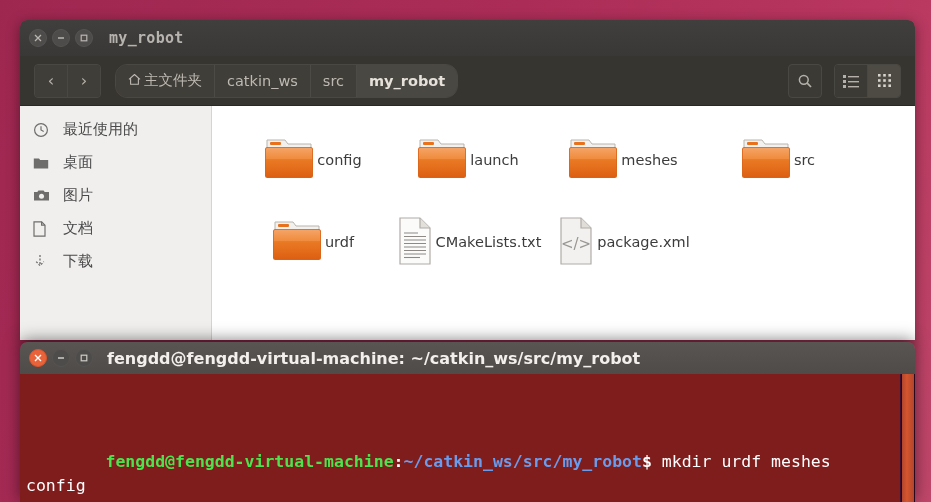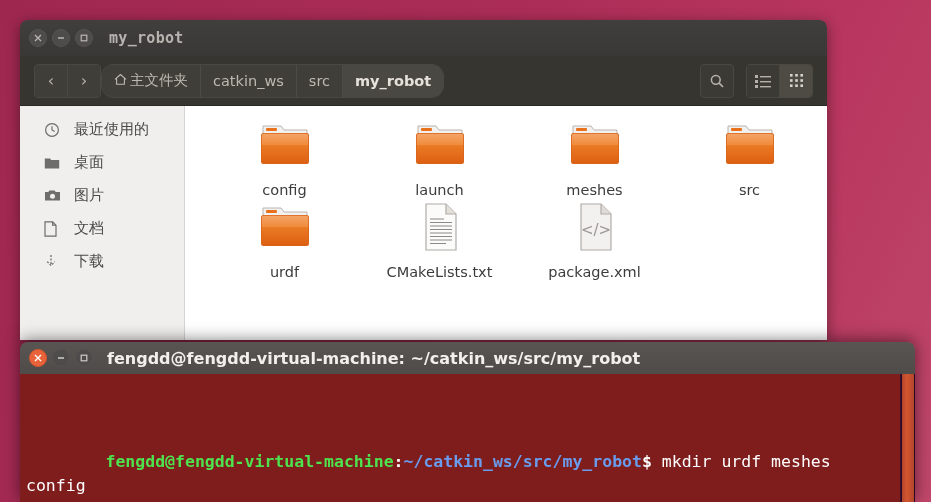--- a/index.html
+++ b/index.html
@@ -20,21 +20,21 @@
     position: absolute;
     inset: 0;
     background: linear-gradient(115deg, #9e2750 0%, #ab2d57 45%, #b8365f 75%, #c0476a 100%);
   }
 
   
   #file-manager {
     position: absolute;
     left: 20px;
     top: 20px;
-    width: 807px;
+    width: 895px;
     height: 320px;
     border-radius: 7px 7px 0 0;
     overflow: hidden;
     box-shadow: 0 3px 14px rgba(0,0,0,0.42);
   }
   .fm-titlebar {
     height: 36px;
     background: linear-gradient(to bottom, #413f3d, #3a3836);
     display: flex;
     align-items: center;
@@ -89,20 +89,21 @@
     width: 32px; height: 32px;
     display: flex; align-items: center; justify-content: center;
     color: #b5b1aa;
     font-size: 16px;
     background: #403e38;
   }
   .navbtn + .navbtn { border-left: 1px solid #4a4843; }
 
   .breadcrumb {
     display: flex;
+    margin-left: 14px;
     border: 1px solid #4a4843;
     border-radius: 12px;
     overflow: hidden;
     background: #403e38;
     height: 34px;
     box-sizing: border-box;
   }
   .crumb {
     display: flex; align-items: center;
     padding: 0 12px;
@@ -160,21 +161,21 @@
     background: #f0efee;
     border-right: 1px solid #d6d3d0;
     padding-top: 7px;
     box-sizing: border-box;
     overflow: hidden;
   }
   .side-item {
     display: flex;
     align-items: center;
     height: 33px;
-    padding-left: 24px;
+    padding-left: 13px;
     color: #4a4a4a;
     font-size: 15px;
   }
   .side-item .s-ico {
     width: 22px;
     display: flex; align-items: center; justify-content: flex-start;
     color: #6f6d6b;
     margin-right: 8px;
     flex: none;
   }
@@ -189,23 +190,23 @@
   .icon-grid {
     display: grid;
     grid-template-columns: repeat(4, 155px);
     margin-left: 22px;
     row-gap: 2px;
   }
   .file-cell {
     width: 155px;
     height: 80px;
     display: flex;
-    flex-direction: column;
+    flex-direction: row;
     align-items: center;
-    justify-content: space-between;
+    justify-content: center;
   }
   .file-ico { height: 52px; display:flex; align-items: flex-end; justify-content: center; }
   .file-name {
     margin-top: 4px;
     font-size: 14.5px;
     color: #3c3c3c;
     white-space: nowrap;
   }
 
   

